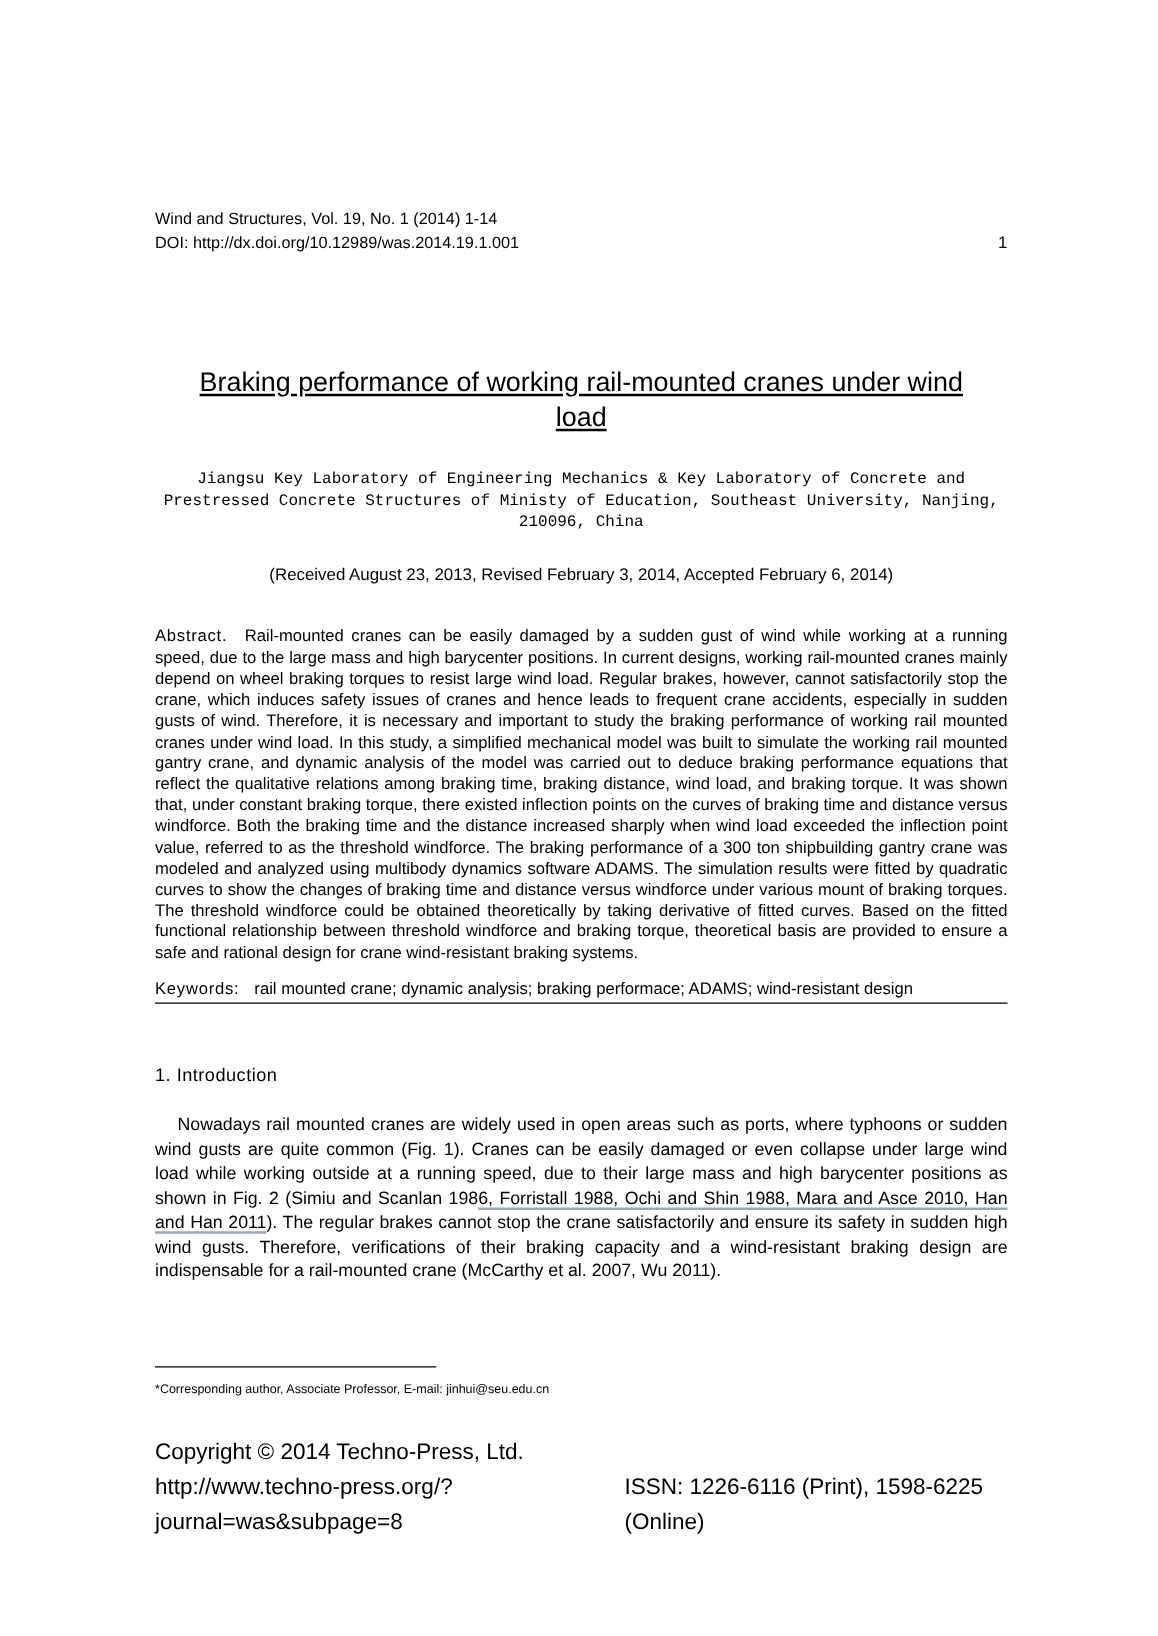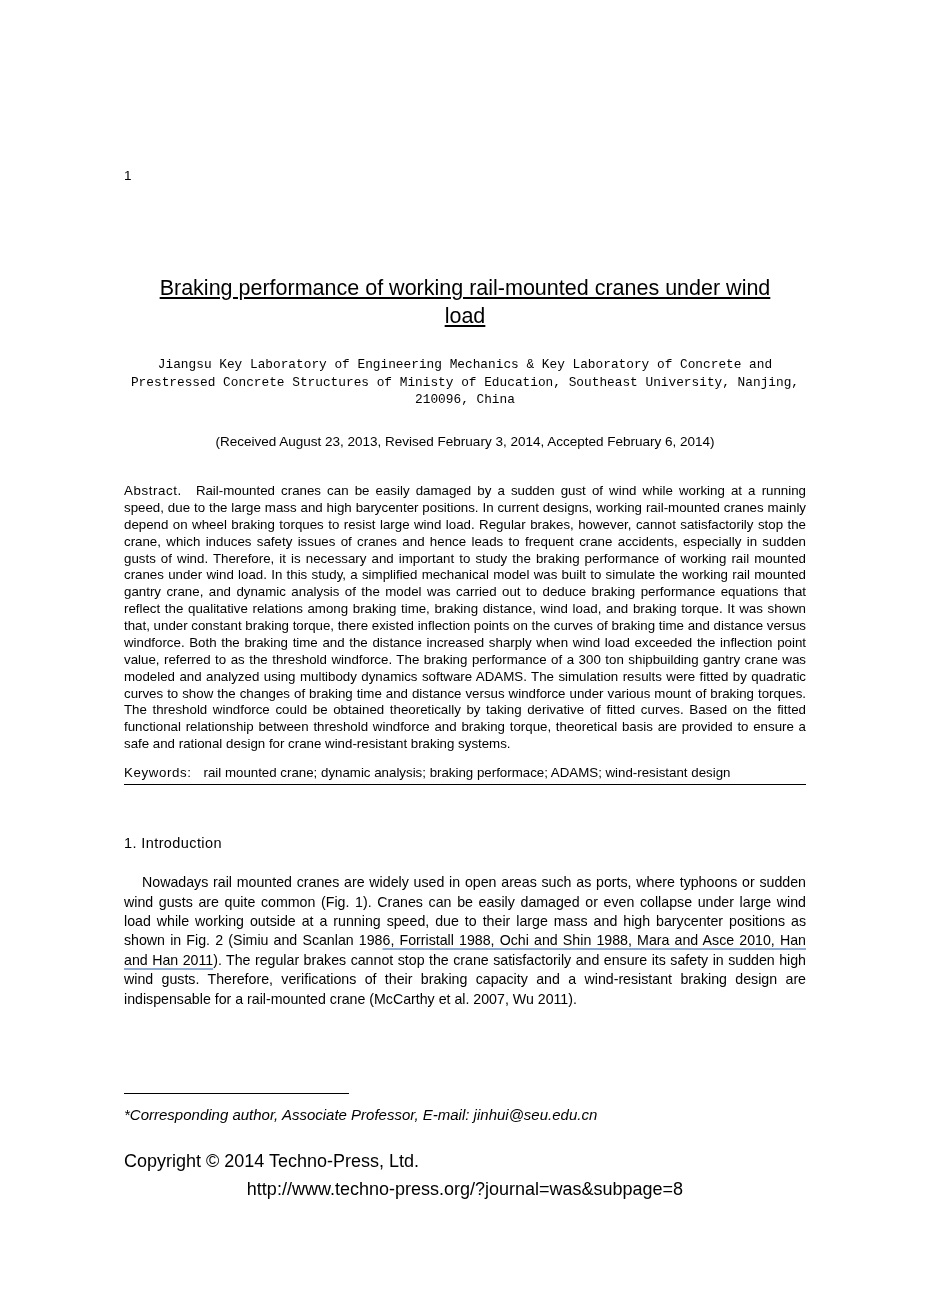--- a/index.html
+++ b/index.html
@@ -93,22 +93,21 @@
     text-decoration-color: #8fa9cc;
     text-decoration-thickness: 1.5px;
     text-underline-offset: 3px;
     cursor: pointer;
   }
   .footnote-block {
     position: absolute;
     left: 124px;
     top: 1093px;
     width: 682px;
-    font-size: 15px;
-    font-style: italic;
+    font-size: 10px;
   }
   .footnote-rule {
     width: 225px;
     border-top: 1.5px solid #000;
     margin-bottom: 12px;
   }
   .footer-block {
     position: absolute;
     left: 124px;
     top: 1148px;
@@ -122,20 +121,24 @@
   }
 </style>
 </head>
 <body>
 
 <div class="page">
 
   <div class="content">
 
     <div class="header-row">
+      <div>
+        <div>Wind and Structures, Vol. 19, No. 1 (2014) 1-14</div>
+        <div>DOI: http://dx.doi.org/10.12989/was.2014.19.1.001</div>
+      </div>
       <div class="page-num">1</div>
     </div>
 
     <h1 class="title">Braking performance of working rail-mounted cranes under wind load</h1>
 
 
     <div class="affiliation">Jiangsu Key Laboratory of Engineering Mechanics &amp; Key Laboratory of Concrete and Prestressed Concrete Structures of Ministy of Education, Southeast University, Nanjing, 210096, China</div>
 
     <div class="dates">(Received August 23, 2013, Revised February 3, 2014, Accepted February 6, 2014)</div>
 
@@ -151,16 +154,17 @@
 
   <div class="footnote-block">
     <div class="footnote-rule"></div>
     <div><span>*</span><span>Corresponding author, Associate Professor, E-mail: jinhui@seu.edu.cn</span></div>
   </div>
 
   <div class="footer-block">
     <div>Copyright © 2014 Techno-Press, Ltd.</div>
     <div class="footer-row">
       <span>http://www.techno-press.org/?journal=was&amp;subpage=8</span>
+      <span>ISSN: 1226-6116 (Print), 1598-6225 (Online)</span>
     </div>
   </div>
 
 </div>
 
 </body></html>

